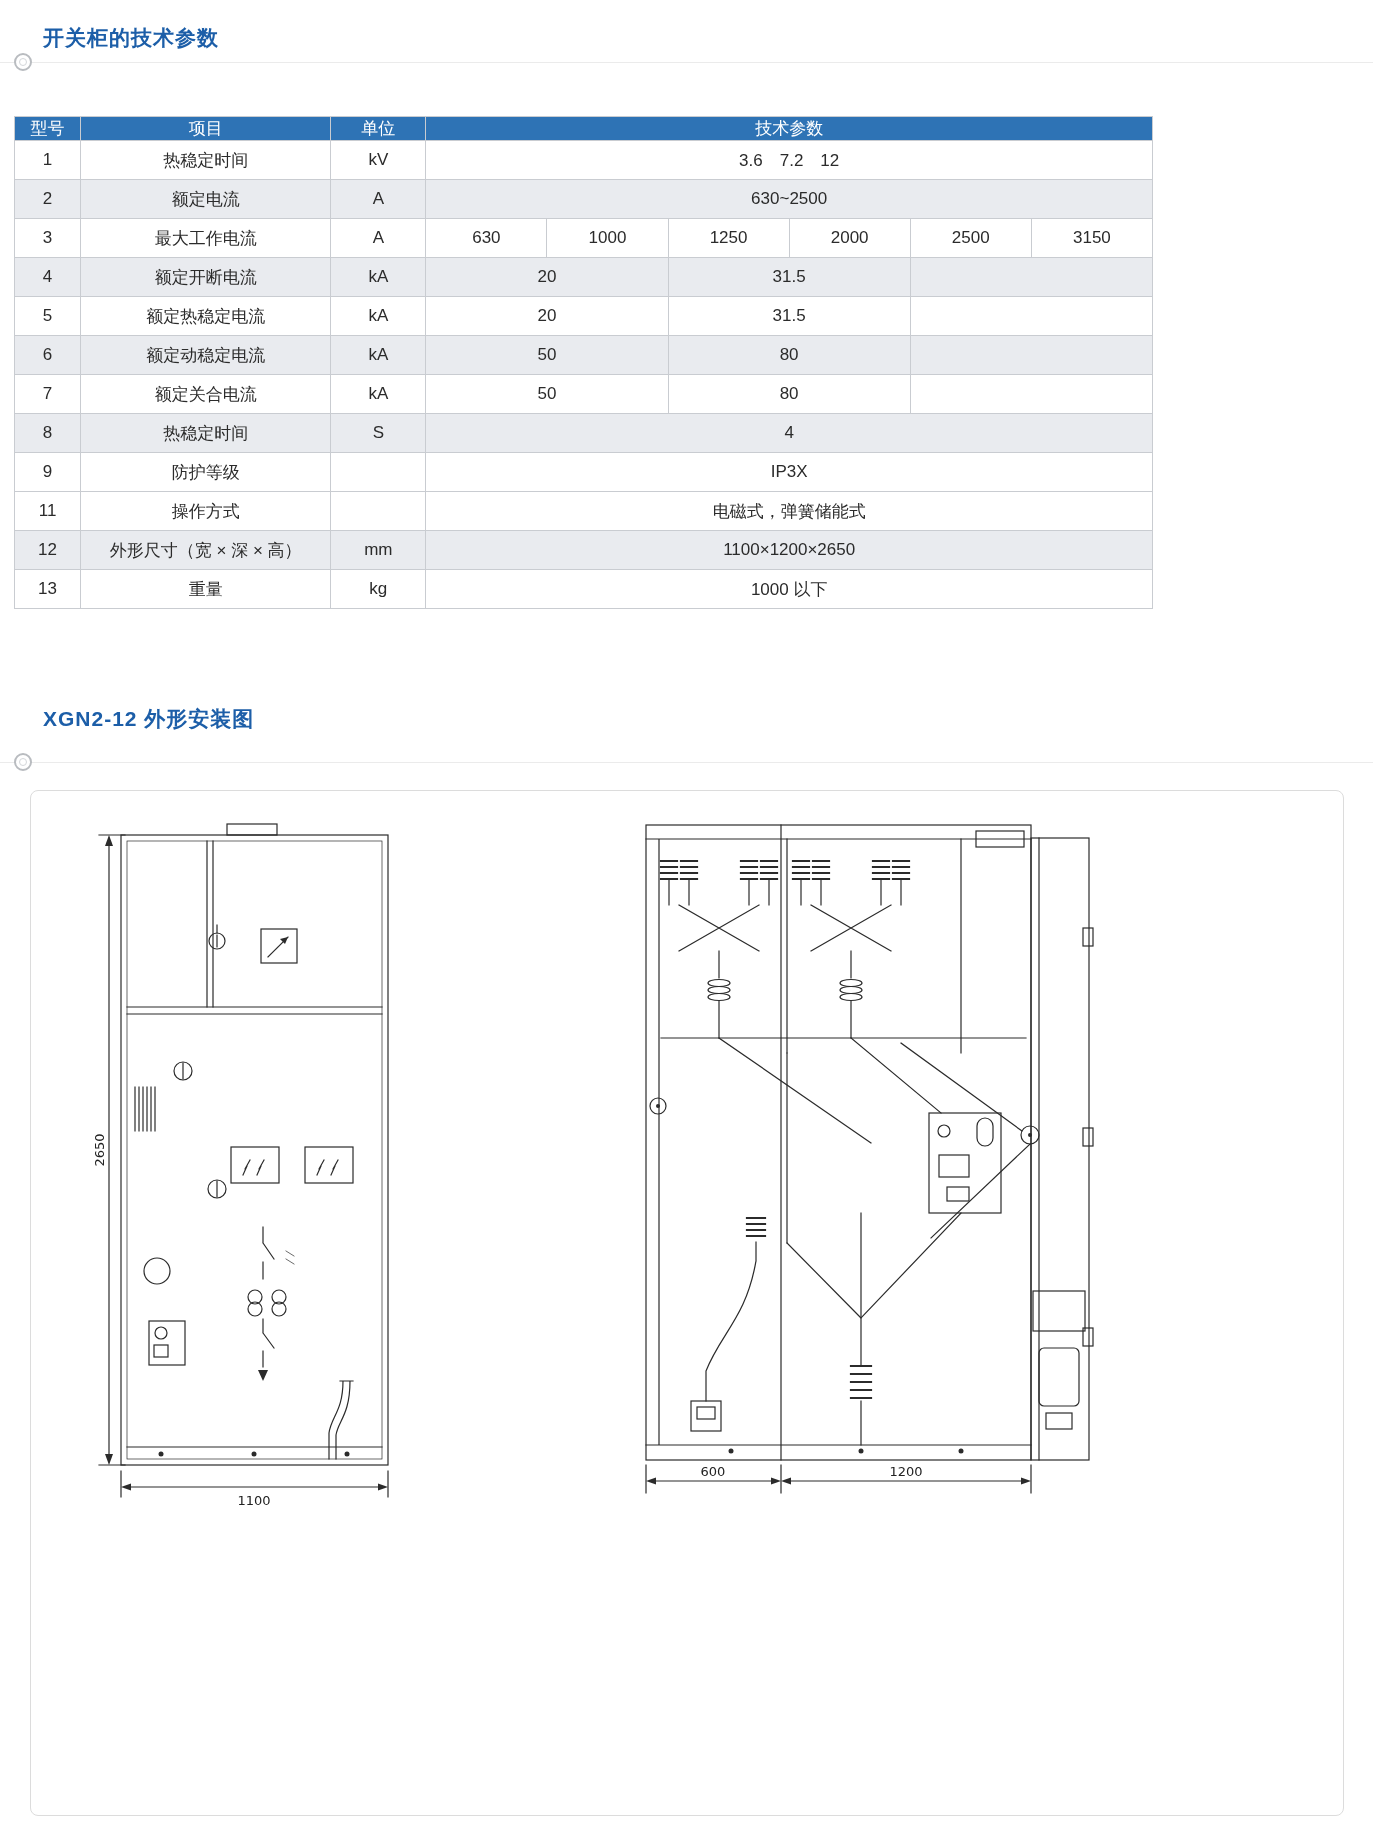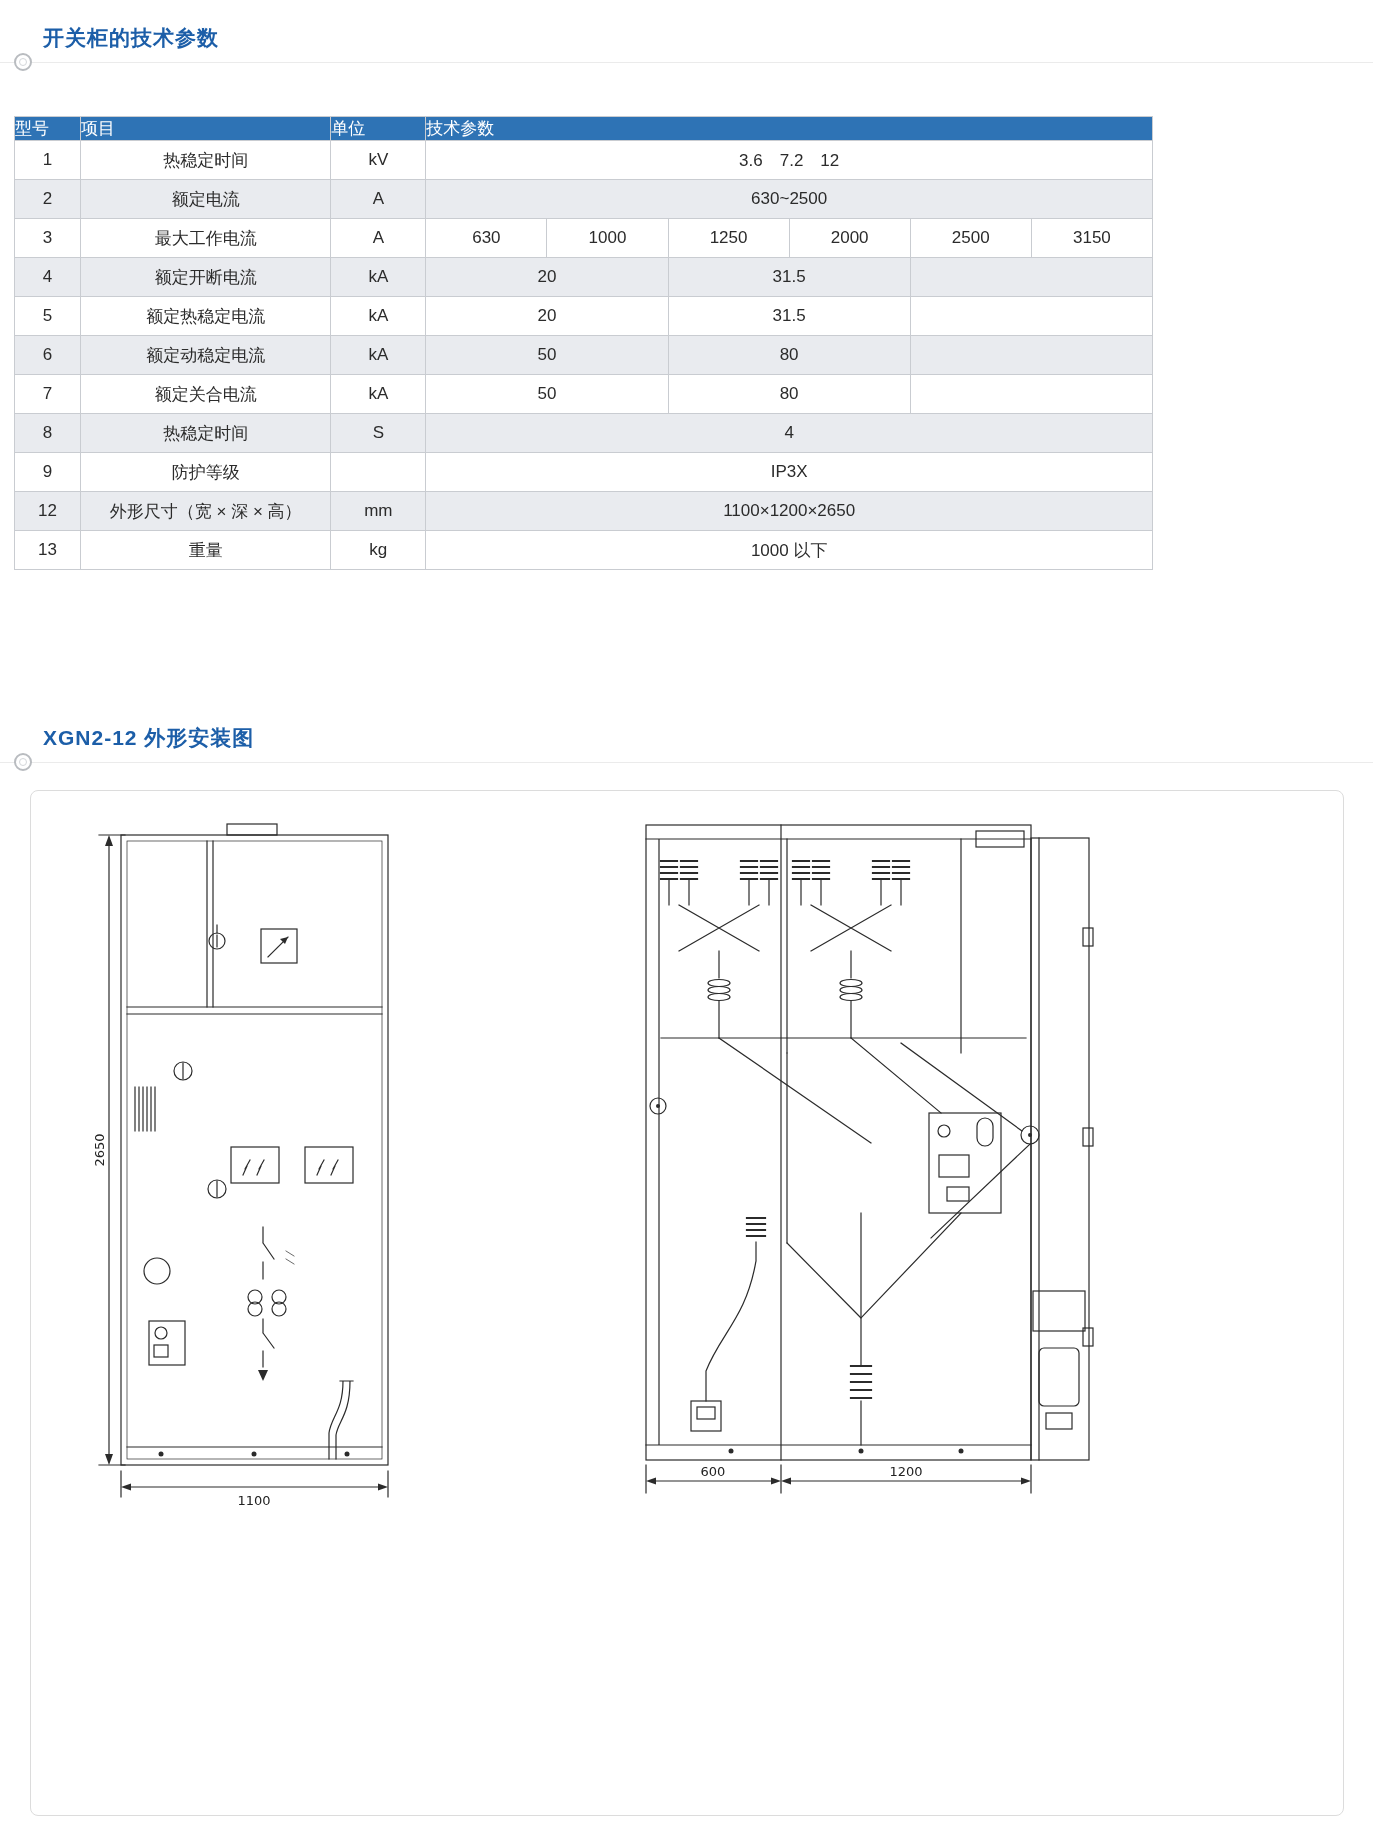--- a/index.html
+++ b/index.html
@@ -11,26 +11,26 @@
   #hline1 { top:62px; }
   #hline2 { top:762px; }
 
   .ring { position:absolute; width:18px; height:18px; border:2px solid #b9bcc0; border-radius:50%; background:#fff; }
   .ring::after { content:""; position:absolute; inset:3px; border:1px solid #d4d7da; border-radius:50%; }
   #ring1 { left:14px; top:53px; }
   #ring2 { left:14px; top:753px; }
 
   .sec-title { position:absolute; left:43px; font-size:21px; font-weight:700; color:#1c5ea8; letter-spacing:1px; }
   #title1 { top:24px; }
-  #title2 { top:724px; }
+  #title2 { top:705px; }
 
   .table-caption { position:absolute; left:14px; top:87px; width:1139px; text-align:right; font-size:16px; color:#222; }
 
   table.params { position:absolute; left:14px; top:116px; width:1139px; border-collapse:collapse; table-layout:fixed; font-size:17px; color:#2b2b2b; }
-  table.params th { background:#2e73b5; color:#fff; font-weight:400; height:22px; border:1px solid #c9ccd1; font-size:17px; text-align:left; }
+  table.params th { background:#2e73b5; color:#fff; font-weight:400; height:22px; border:1px solid #c9ccd1; font-size:17px; text-align:center; }
   table.params td { border:1px solid #c9ccd1; height:39px; text-align:center; padding:0 4px; background:#fff; overflow:hidden; white-space:nowrap; }
   table.params tr.alt td { background:#e9ebef; }
 
   .diagram-box { position:absolute; left:30px; top:790px; width:1314px; height:1026px; border:1px solid #dcdcdc; border-radius:8px; background:#fff; }
 
   svg text { font-family:"DejaVu Sans","Liberation Sans",sans-serif; font-size:13px; fill:#222; }
   svg .ln { stroke:#2b2b2b; stroke-width:1.2; fill:none; stroke-linecap:square; }
   svg .thin { stroke-width:0.7; }
   svg .thick { stroke-width:2.2; }
   svg .fillb { fill:#2b2b2b; stroke:none; }
@@ -126,20 +126,26 @@
           <td>热稳定时间</td>
           <td>S</td>
           <td colspan="6">4</td>
         </tr>
         <tr>
           <td>9</td>
           <td>防护等级</td>
           <td></td>
           <td colspan="6">IP3X</td>
         </tr>
+        <tr>
+          <td>11</td>
+          <td>操作方式</td>
+          <td></td>
+          <td colspan="6">电磁式，弹簧储能式</td>
+        </tr>
         <tr class="alt">
           <td>12</td>
           <td>外形尺寸（宽 × 深 × 高）</td>
           <td>mm</td>
           <td colspan="6">1100×1200×2650</td>
         </tr>
         <tr>
           <td>13</td>
           <td>重量</td>
           <td>kg</td>

